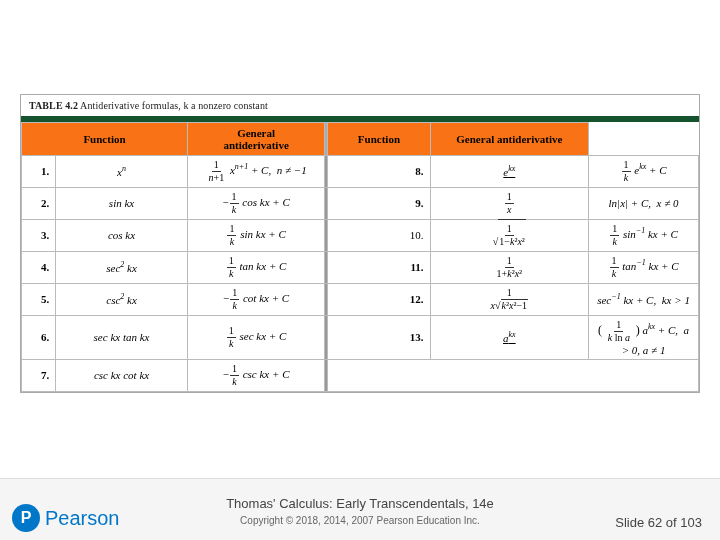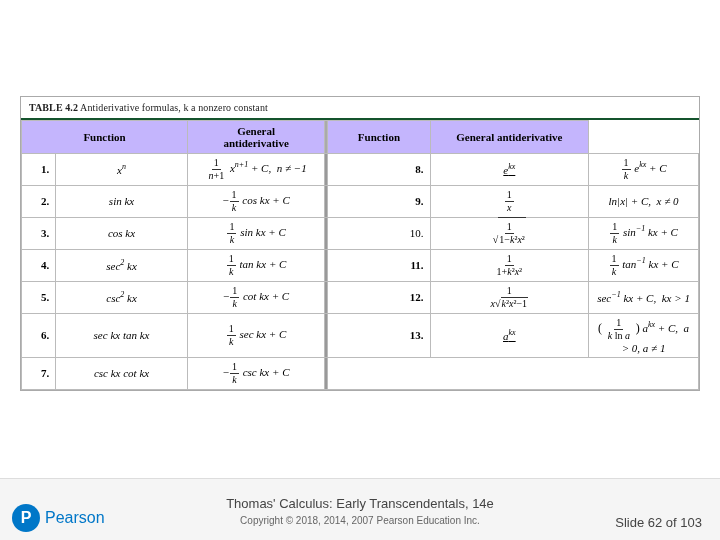--- a/index.html
+++ b/index.html
@@ -24,37 +24,37 @@
     .table-container {
       border: 1px solid #aaa;
       width: 100%;
       max-width: 680px;
     }
 
     .table-title {
       font-size: 10px;
       font-weight: normal;
       padding: 5px 8px;
-      border-bottom: 2px solid #14532d;
+      border-bottom: 6px solid #14532d;
       color: #222;
       letter-spacing: 0.01em;
     }
 
     .table-title span.bold {
       font-weight: bold;
     }
 
     table {
       width: 100%;
       border-collapse: collapse;
       font-size: 11px;
     }
 
     table thead tr th {
-      background: #c4b5fd;
+      background: #f97316;
       border: 1px solid #bbb;
       padding: 4px 20px;
       font-weight: bold;
       text-align: center;
       font-size: 11px;
     }
 
     table tbody tr td {
       border: 1px solid #bbb;
       padding: 3px 6px;
@@ -176,21 +176,21 @@
       display: flex;
       align-items: center;
       justify-content: center;
       color: white;
       font-weight: bold;
       font-size: 16px;
       font-family: Arial, sans-serif;
     }
 
     .pearson-text {
-      font-size: 16px;
+      font-size: 20px;
       color: #0077c8;
       font-family: Arial, sans-serif;
       font-weight: 500;
     }
   </style>
 </head>
 <body>
 
 <div class="main-content">
   <div class="table-container">

